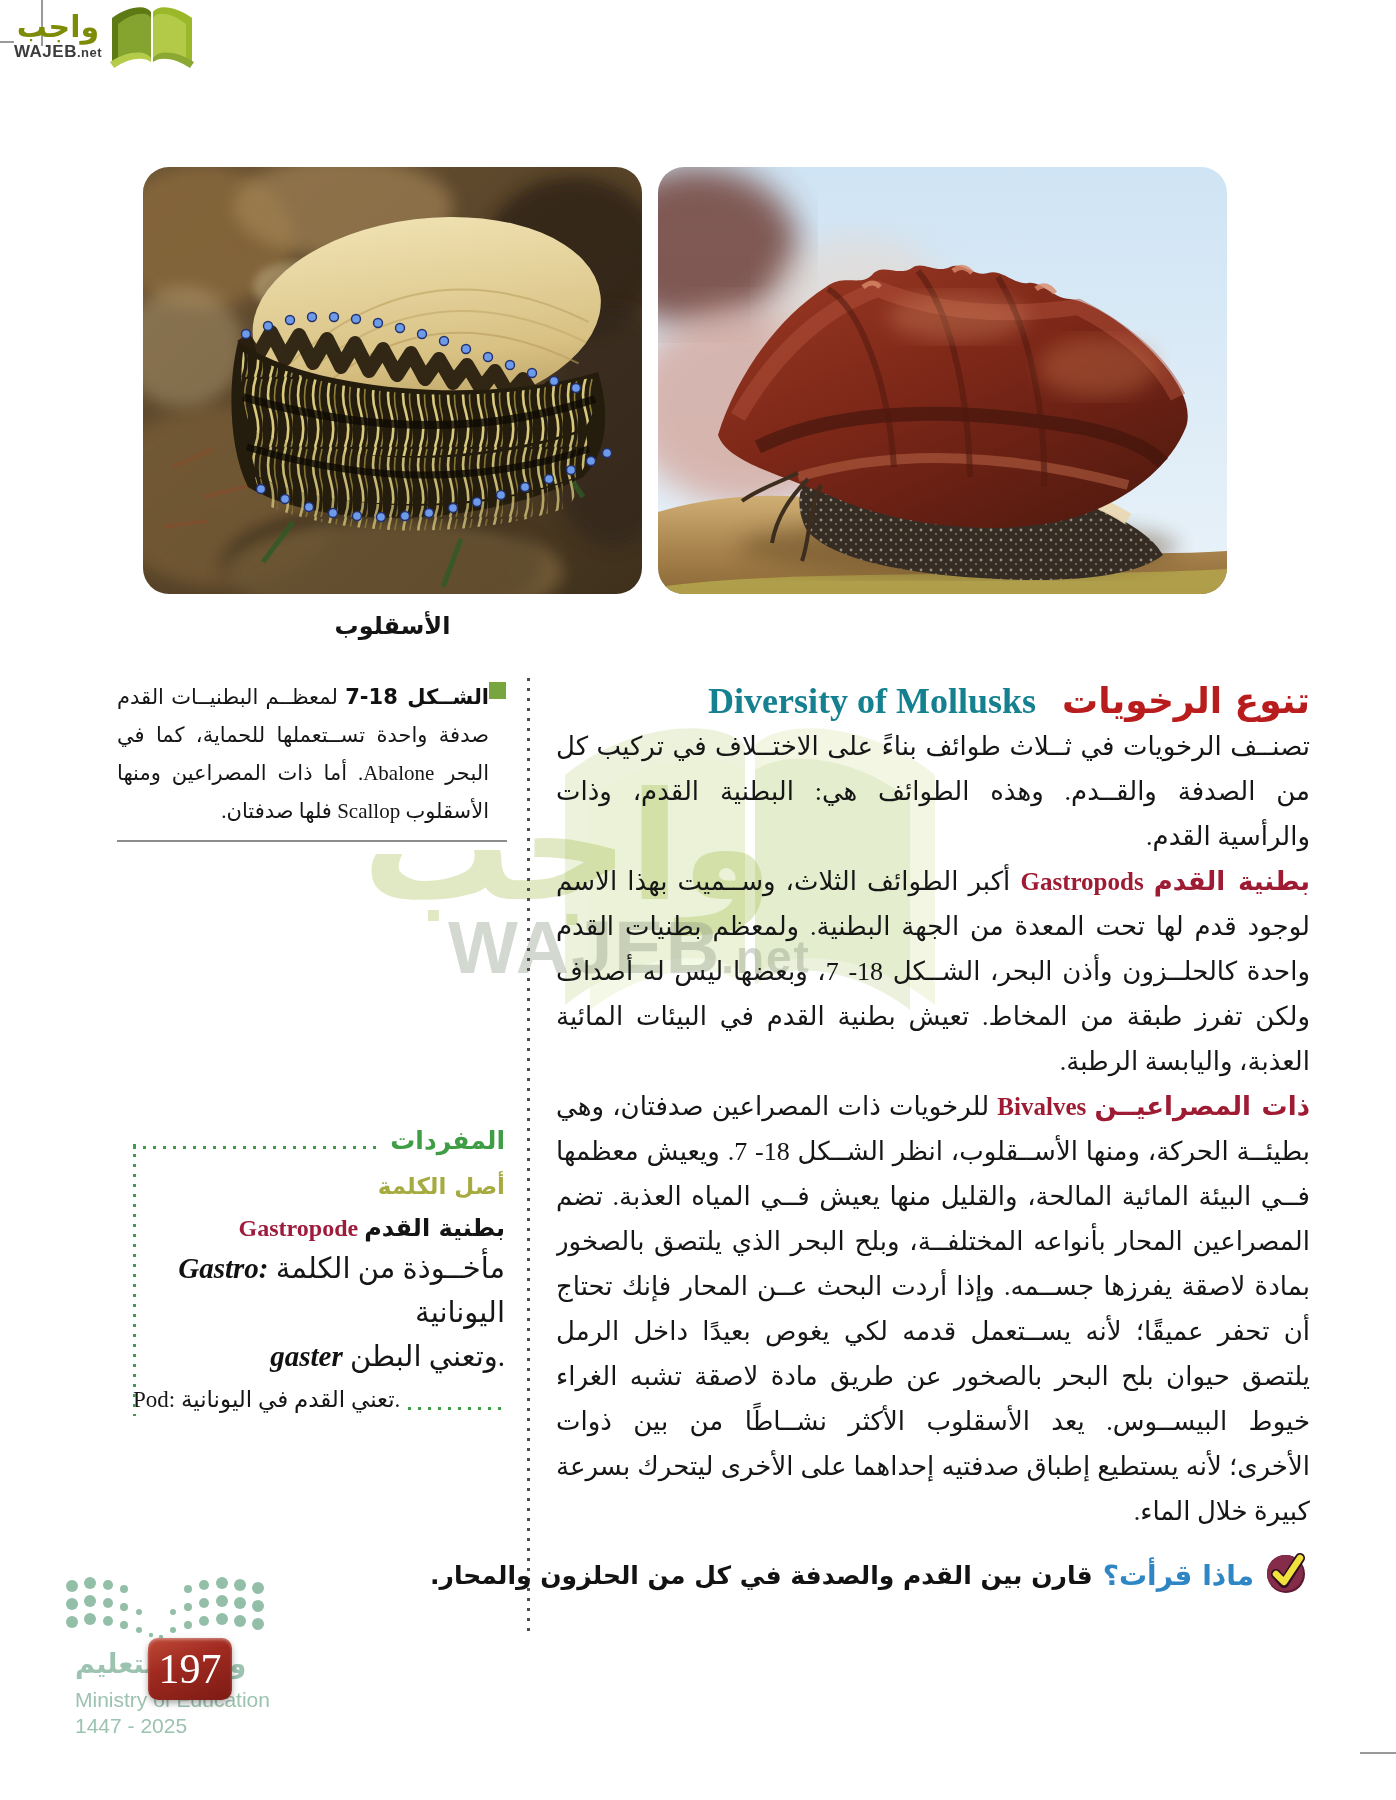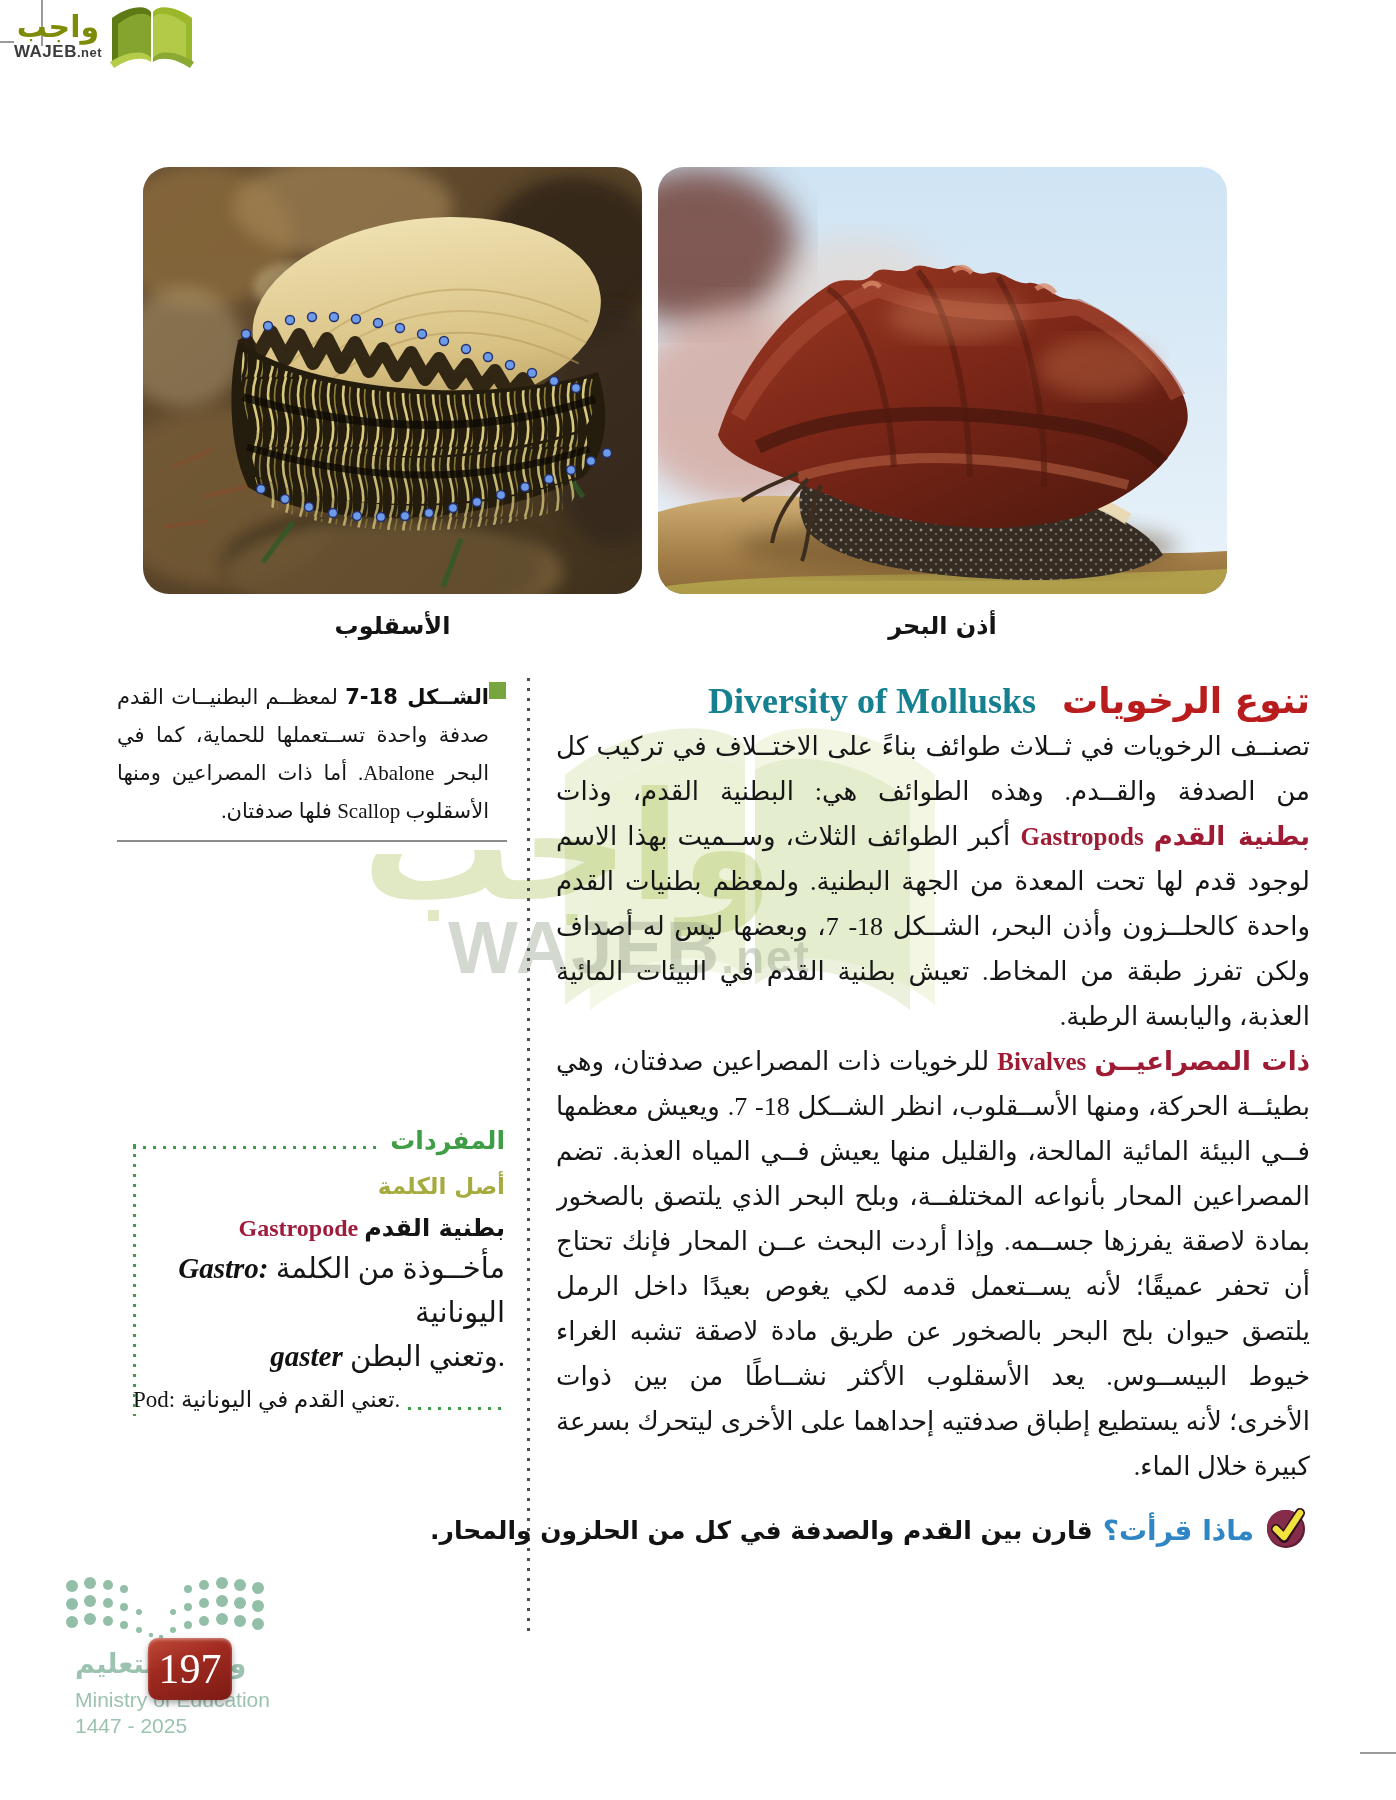--- a/index.html
+++ b/index.html
@@ -272,21 +272,20 @@
       <path d="M170,122 C200,140 230,210 236,300 M260,104 C290,140 310,220 312,310 M340,110 C370,160 388,240 386,320" stroke="#51190e" stroke-width="6" fill="none" opacity=".55"></path>
       <path d="M205,120 Q215,112 222,120 M295,104 Q305,96 314,106 M378,122 Q388,114 397,126" stroke="#d98a6a" stroke-width="5" fill="none" opacity=".8"></path>
       <ellipse cx="440" cy="200" rx="60" ry="30" fill="#d07a50" opacity=".35" filter="url(#ab8)"></ellipse>
       <ellipse cx="300" cy="150" rx="70" ry="24" fill="#e09a70" opacity=".3" filter="url(#ab8)"></ellipse>
 
       <path d="M150,312 C132,330 118,352 114,376 M163,318 C150,344 152,372 144,394 M140,306 C120,316 100,322 84,334" stroke="#3c2d1e" stroke-width="4" fill="none"></path>
     </svg>
   </div>
 
   <div class="photo-caption cap-left">الأسقلوب</div>
-  <div class="photo-caption cap-right">أذن البحر</div>
 
   <div class="wm wm-book">
     <svg width="410" height="330" viewBox="0 0 410 330">
       <path d="M20,70 C80,20 170,10 200,40 L200,270 C170,240 80,250 20,300 Z" fill="#9db93f" opacity=".55"></path>
       <path d="M390,70 C330,20 240,10 210,40 L210,270 C240,240 330,250 390,300 Z" fill="#b9cf6a" opacity=".55"></path>
       <path d="M45,95 C100,50 170,45 200,65 L200,280 C170,255 100,262 45,305 Z" fill="#c9da84" opacity=".6"></path>
       <path d="M365,95 C310,50 240,45 210,65 L210,280 C240,255 310,262 365,305 Z" fill="#8fb23c" opacity=".5"></path>
     </svg>
   </div>
   <div class="wm wm-ar">واجب</div>
@@ -333,20 +332,21 @@
 
   <div class="main-col">
     <div class="heading">
       <span class="h-ar">تنوع الرخويات</span>
       <span class="h-en">Diversity of Mollusks</span>
     </div>
 
     <div class="para p-top">
         <div class="tline">تصنــف الرخويات في ثــلاث طوائف بناءً على الاختــلاف في تركيب كل</div>
         <div class="tline">من الصدفة والقــدم. وهذه الطوائف هي: البطنية القدم، وذات المصراعين،</div>
+        <div class="tline">والرأسية القدم.</div>
       </div>
 
     <div class="para">
       <div class="tline-first tline">
         <span class="lead-ar">بطنية القدم</span>
         <span class="lead-en">Gastropods</span>
         <span>أكبر الطوائف الثلاث، وســميت بهذا الاسم</span>
       </div>
       <div>
           <div class="tline">لوجود قدم لها تحت المعدة من الجهة البطنية. ولمعظم بطنيات القدم صدفة</div>

